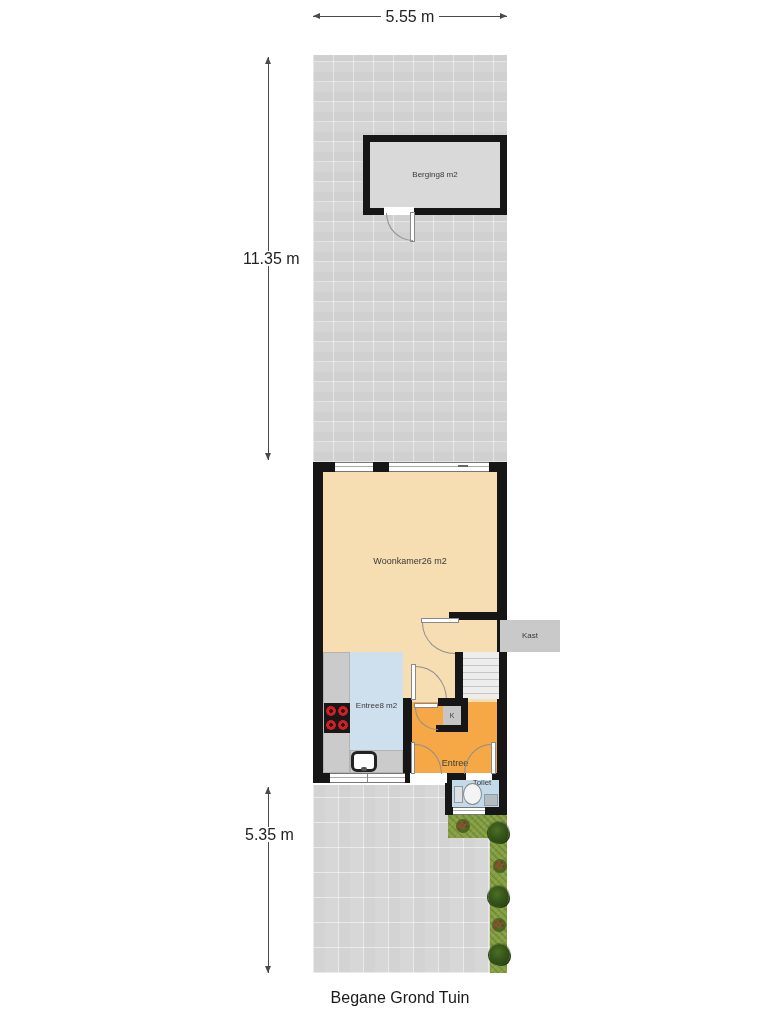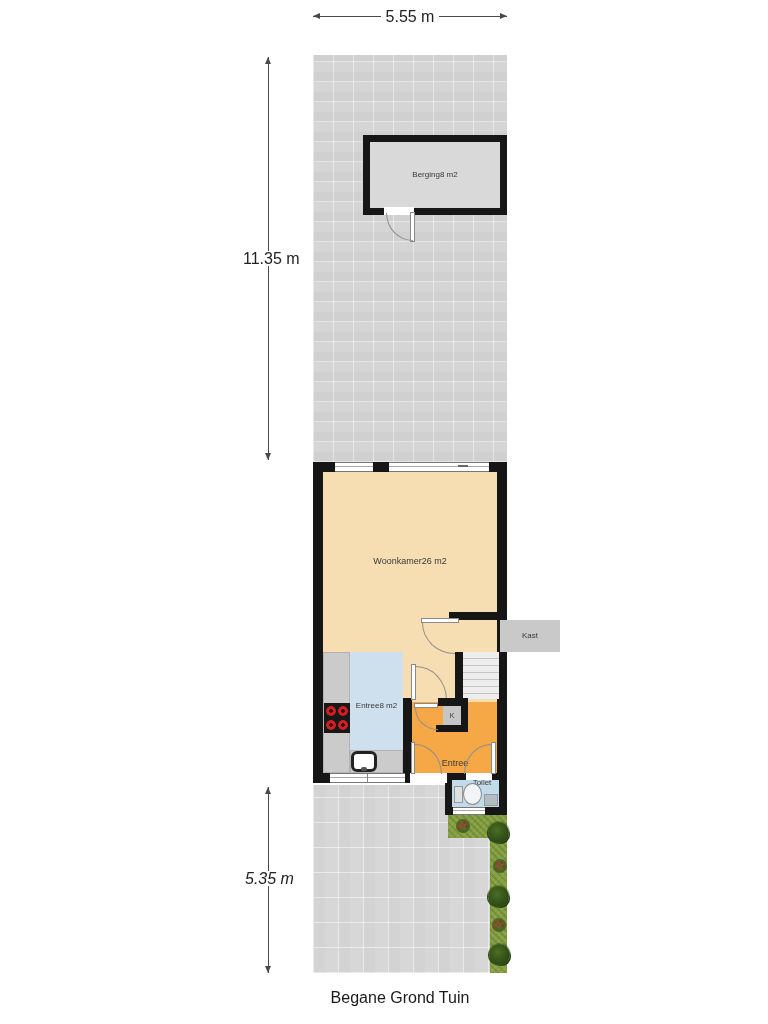--- a/index.html
+++ b/index.html
@@ -175,17 +175,17 @@
   <div class="abs dim-label" style="left:381px;top:9px;width:58px;height:15px;">5.55 m</div>
 
   <div class="abs dim-line-v" style="left:268px;top:57px;height:403px;"></div>
   <div class="abs arr arr-up" style="left:265px;top:57px;"></div>
   <div class="abs arr arr-down" style="left:265px;top:453px;"></div>
   <div class="abs dim-label" style="left:243px;top:251px;width:50px;height:15px;">11.35 m</div>
 
   <div class="abs dim-line-v" style="left:268px;top:787px;height:186px;"></div>
   <div class="abs arr arr-up" style="left:265px;top:787px;"></div>
   <div class="abs arr arr-down" style="left:265px;top:966px;"></div>
-  <div class="abs dim-label" style="left:245px;top:871px;width:46px;height:15px;font-style:italic;">5.35 m</div>
+  <div class="abs dim-label" style="left:245px;top:827px;width:46px;height:15px;">5.35 m</div>
 
   <div class="abs title" style="left:284px;top:988px;width:232px;height:20px;">Begane Grond Tuin</div>
 
 </div>
 
 </body></html>

